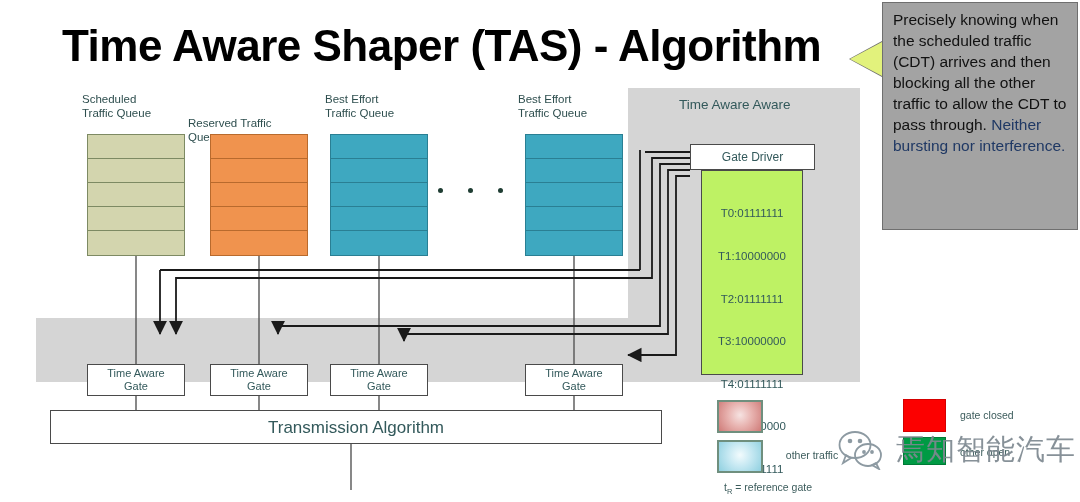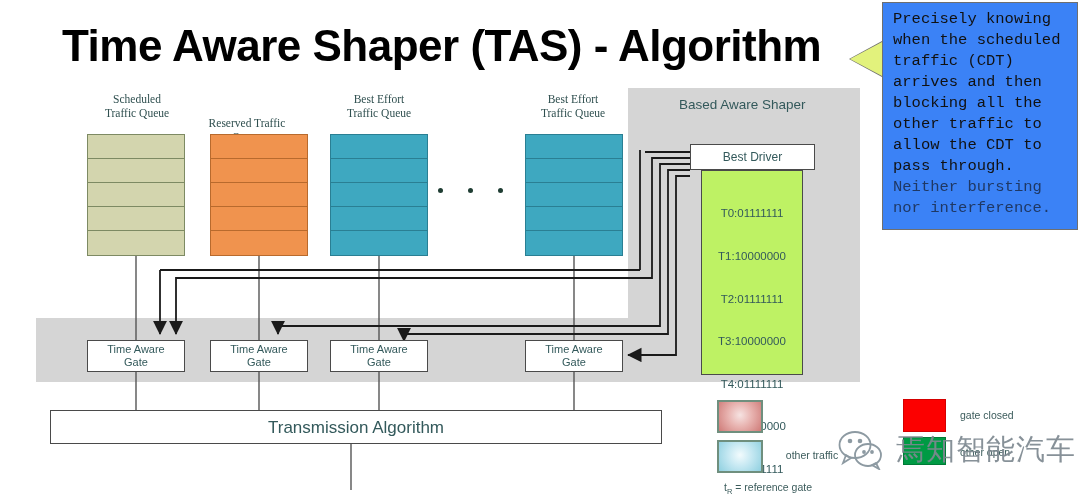--- a/index.html
+++ b/index.html
@@ -13,22 +13,22 @@
   .title{
     position:absolute;left:18px;top:24px;
     font-size:44px;font-weight:bold;color:#000000;
     letter-spacing:-0.5px;white-space:nowrap;line-height:1;
     font-family:"Liberation Sans",sans-serif;
     margin-left:44px;
   }
 
   
   .q-label{
-    position:absolute;text-align:center;color:#2f4f4f;
-    font-size:11.5px;line-height:14px;font-family:Liberation Serif, serif;
+    position:absolute;color:#2f4f4f;
+    font-size:11.5px;line-height:14px;font-family:Liberation Sans, sans-serif;
   }
   .queue{position:absolute;border:1px solid #6b7a5a;box-sizing:border-box;}
   .queue .cell{box-sizing:border-box;height:20%;border-bottom:1px solid #5c6b4d;}
   .queue .cell:last-child{border-bottom:none;}
   .queue.sage{background:#d3d5ae;border-color:#7d8a63;}
   .queue.sage .cell{border-bottom-color:#7d8a63;}
   .queue.orange{background:#f0934e;border-color:#b86a2d;}
   .queue.orange .cell{border-bottom-color:#b86a2d;}
   .queue.teal{background:#3ea8c0;border-color:#2a7f93;}
   .queue.teal .cell{border-bottom-color:#2a7f93;}
@@ -41,38 +41,38 @@
     position:absolute;color:#33595b;font-size:13.5px;white-space:nowrap;
     font-family:"Liberation Sans",sans-serif;
   }
 
   .box{
     position:absolute;background:#ffffff;border:1px solid #4a4a4a;
     box-sizing:border-box;display:flex;align-items:center;justify-content:center;
     text-align:center;color:#33595b;font-size:11px;line-height:13px;
     font-family:"Liberation Sans",sans-serif;
   }
-  .box.gate{font-size:11px;}
+  .box.gate{font-size:11px;margin-top:24px;}
   .box.cbs{font-size:11px;}
   .box.gd{font-size:12px;}
   .box.ts{font-size:17px;color:#33595b;}
 
   .sched-list{
     position:absolute;background:#bef264;border:1px solid #4a4a4a;
     box-sizing:border-box;color:#33595b;font-size:11.5px;line-height:14.2px;
     text-align:center;font-family:"Liberation Sans",sans-serif;padding-top:7px;
     white-space:pre;
   }
 
   
   .callout{
-    position:absolute;background:#3b82f6;border:1px solid #6f6f6f;
+    position:absolute;background:#a3a3a3;border:1px solid #6f6f6f;
     box-sizing:border-box;padding:6px 8px 6px 10px;
     font-size:15.5px;line-height:21px;color:#111111;
-    font-family:Liberation Mono, monospace;
+    font-family:Liberation Sans, sans-serif;
   }
   .callout .accent{color:#1f3864;}
   .callout-tail{
     position:absolute;width:0;height:0;
     border-top:17px solid transparent;
     border-bottom:17px solid transparent;
     border-right:32px solid #e2f27c;
   }
   .callout-tail-edge{
     position:absolute;width:0;height:0;
@@ -116,21 +116,21 @@
 <body>
 
 <div id="stage">
 
   <div class="title">Time Aware Shaper (TAS) - Algorithm</div>
 
   <div class="tas-panel" style="left:628px;top:88px;width:232px;height:232px;"></div>
 
   <div class="tas-panel" style="left:36px;top:318px;width:824px;height:64px;"></div>
 
-  <div class="tas-title" style="left:679px;top:97px;">Based Aware Shaper</div>
+  <div class="tas-title" style="left:679px;top:97px;">Time Aware Aware</div>
 
   <div class="q-label" style="left:82px;top:92px;width:110px;">
     <div>Scheduled</div>
     <div>Traffic Queue</div>
   </div>
   <div class="q-label" style="left:188px;top:92px;width:118px;margin-top:24px;">
     <div>Reserved Traffic</div>
     <div>Queue</div>
   </div>
   <div class="q-label" style="left:325px;top:92px;width:108px;">
@@ -205,21 +205,21 @@
     <path d="M690,152 L645,152" stroke="#1a1a1a" stroke-width="1.8" fill="none"></path>
     <path d="M690,158 L652,158 L652,278 L176,278 L176,334" stroke="#1a1a1a" stroke-width="1.8" fill="none" marker-end="url(#ah)"></path>
     <path d="M690,164 L660,164 L660,326 L278,326 L278,334" stroke="#1a1a1a" stroke-width="1.8" fill="none" marker-end="url(#ah)"></path>
     <path d="M690,170 L668,170 L668,334 L404,334 L404,341" stroke="#1a1a1a" stroke-width="1.8" fill="none" marker-end="url(#ah)"></path>
     <path d="M690,176 L676,176 L676,355 L628,355" stroke="#1a1a1a" stroke-width="1.8" fill="none" marker-end="url(#ah)"></path>
 
     <path d="M351,443 L351,490" stroke="#555" stroke-width="1.4" fill="none"></path>
   </svg>
 
 
-  <div class="box gd" style="left:690px;top:144px;width:125px;height:26px;">Best Driver</div>
+  <div class="box gd" style="left:690px;top:144px;width:125px;height:26px;">Gate Driver</div>
 
   <div class="sched-list" style="left:701px;top:170px;width:102px;height:205px;">
     <div>T0:01111111</div>
     <div>T1:10000000</div>
     <div>T2:01111111</div>
     <div>T3:10000000</div>
     <div>T4:01111111</div>
     <div>T5:10000000</div>
     <div>T6:01111111</div>
     

